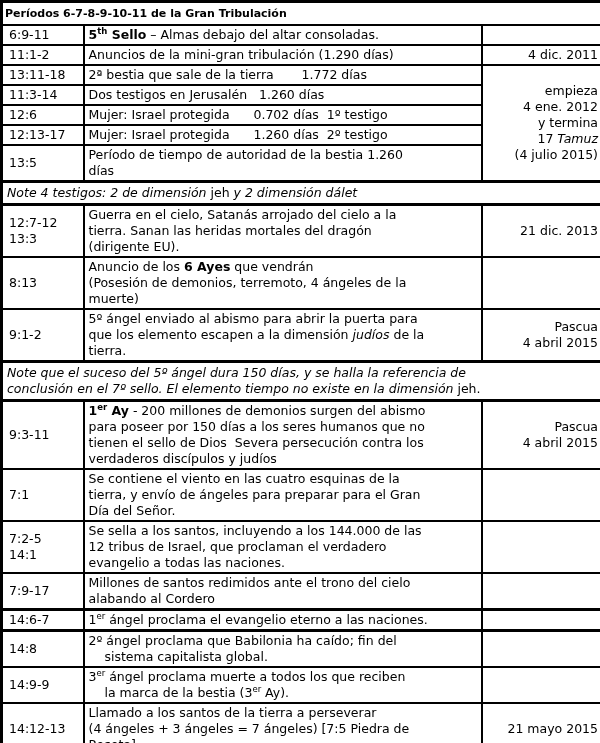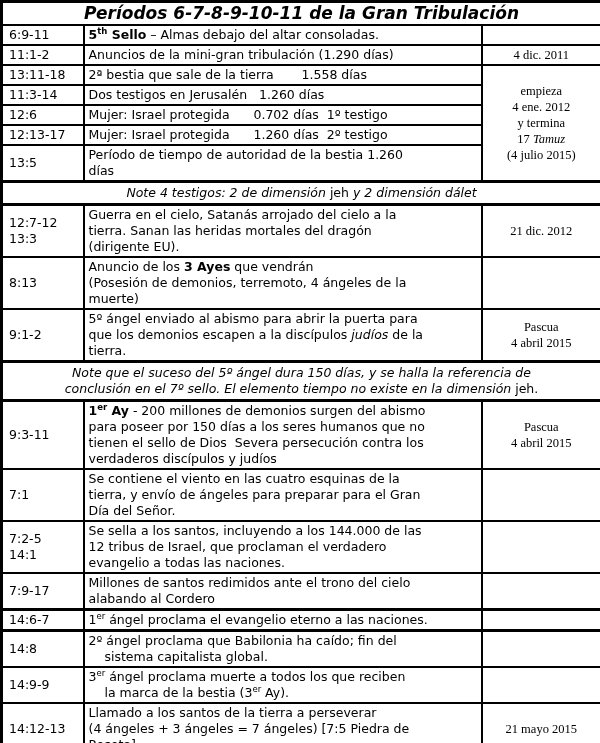--- a/index.html
+++ b/index.html
@@ -1,23 +1,23 @@
 <!DOCTYPE html>
 <html><head>
 <meta charset="utf-8">
 <style>
   html,body{margin:0;padding:0;background:#fff;}
   body{width:600px;font-family:"DejaVu Sans","Liberation Sans",sans-serif;font-size:12.5px;color:#000;}
   table{border-collapse:collapse;width:600px;table-layout:fixed;border:3px solid #000;}
   td{border:2px solid #000;padding:1px 4px;vertical-align:middle;line-height:16px;overflow:hidden;}
   td.ref{padding-left:6px;white-space:pre-wrap;margin-left:31px;}
   td.desc{white-space:pre-wrap;}
-  td.date{text-align:center;white-space:pre-wrap;padding:1px 16px;font-family:Liberation Serif, serif;}
-  tr.titlerow td{font-weight:bold;font-style:italic;text-align:center;font-size:17px;padding:2px;line-height:17px;}
-  tr.note td{font-style:italic;text-align:center;white-space:pre-wrap;border-top-width:3px;border-bottom-width:3px;padding:2px 4px;}
+  td.date{text-align:right;white-space:pre-wrap;padding:1px 2px;}
+  tr.titlerow td{font-weight:bold;text-align:left;font-size:11px;padding:2px;line-height:17px;}
+  tr.note td{font-style:italic;white-space:pre-wrap;border-top-width:3px;border-bottom-width:3px;padding:2px 4px;}
   tr.hb td{border-top-width:3px;border-bottom-width:3px;}
   .b{font-weight:bold;}
   .i{font-style:italic;}
   .up{font-style:normal;}
   sup{font-size:8.5px;line-height:0;}
 </style>
 </head>
 <body>
 
 <table>
@@ -39,21 +39,21 @@
   </tr>
 
   <tr>
     <td class="ref">11:1-2</td>
     <td class="desc">Anuncios de la mini-gran tribulación (1.290 días)</td>
     <td class="date">4 dic. 2011</td>
   </tr>
 
   <tr>
     <td class="ref">13:11-18</td>
-    <td class="desc">2ª bestia que sale de la tierra       1.558 días</td>
+    <td class="desc">2ª bestia que sale de la tierra       1.772 días</td>
     <td class="date" rowspan="5"><span>empieza
 4 ene. 2012
 y termina
 17 </span><span class="i">Tamuz</span><span>
 (4 julio 2015)</span></td>
   </tr>
 
   <tr>
     <td class="ref">11:3-14</td>
     <td class="desc">Dos testigos en Jerusalén   1.260 días</td>
@@ -78,35 +78,35 @@
   <tr class="note">
     <td colspan="3"><span>Note 4 testigos: 2 de dimensión </span><span class="up">jeh</span><span> y 2 dimensión dálet</span></td>
   </tr>
 
   <tr>
     <td class="ref">12:7-12
 13:3</td>
     <td class="desc">Guerra en el cielo, Satanás arrojado del cielo a la
 tierra. Sanan las heridas mortales del dragón
 (dirigente EU).</td>
-    <td class="date">21 dic. 2012</td>
+    <td class="date">21 dic. 2013</td>
   </tr>
 
   <tr>
     <td class="ref">8:13</td>
-    <td class="desc"><span>Anuncio de los </span><span class="b">3 Ayes</span><span> que vendrán
+    <td class="desc"><span>Anuncio de los </span><span class="b">6 Ayes</span><span> que vendrán
 (Posesión de demonios, terremoto, 4 ángeles de la
 muerte)</span></td>
     <td class="date"></td>
   </tr>
 
   <tr>
     <td class="ref">9:1-2</td>
     <td class="desc"><span>5º ángel enviado al abismo para abrir la puerta para
-que los demonios escapen a la discípulos </span><span class="i">judíos</span><span> de la
+que los elemento escapen a la dimensión </span><span class="i">judíos</span><span> de la
 tierra.</span></td>
     <td class="date">Pascua
 4 abril 2015</td>
   </tr>
 
   <tr class="note">
     <td colspan="3"><span>Note que el suceso del 5º ángel dura 150 días, y se halla la referencia de
 conclusión en el 7º sello. El elemento tiempo no existe en la dimensión </span><span class="up">jeh.</span></td>
   </tr>
 

